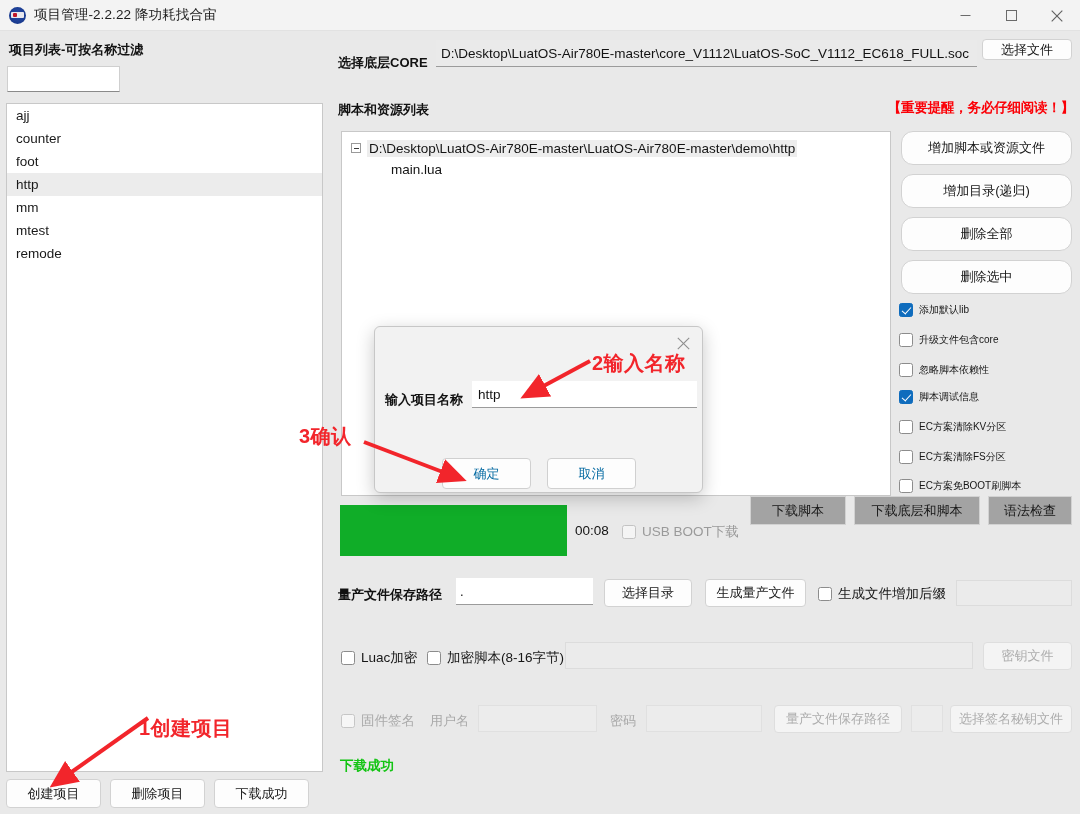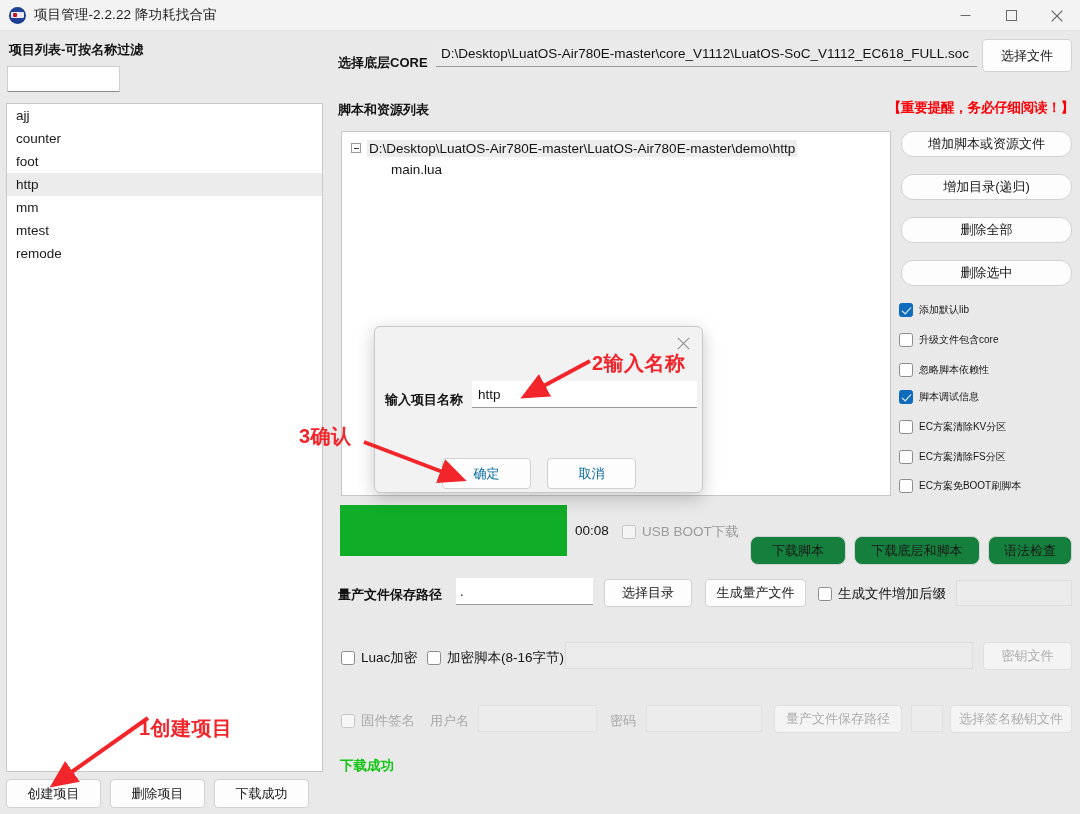--- a/index.html
+++ b/index.html
@@ -67,21 +67,21 @@
   }
 
   
   #core-label { position:absolute; left:338px; top:54px; font-size:13px; font-weight:bold; color:#111; }
   #core-path {
     position:absolute; left:436px; top:40px; width:541px; height:27px;
     background:#eaeaea; border:none; border-bottom:1px solid #9b9b9b;
     font-family:inherit; font-size:13.5px; color:#131313; padding:0 5px;
   }
   #btn-choose-file {
-    position:absolute; left:982px; top:39px; width:90px; height:33px;
+    position:absolute; left:982px; top:39px; width:90px; height:21px;
     background:#fdfdfd; border:1px solid #d2d2d2; border-radius:4px;
     font-size:13px; color:#171717; display:flex; align-items:center; justify-content:center;
   }
 
   #script-label { position:absolute; left:338px; top:101px; font-size:13px; font-weight:bold; color:#111; }
   #warn-text {
     position:absolute; right:6px; top:99px; font-size:13.5px; font-weight:bold;
     color:#fb0007; letter-spacing:-.2px;
   }
 
@@ -94,21 +94,21 @@
     width:10px; height:10px; border:1px solid #9a9a9a; background:#fff;
     position:relative; flex:none; margin-right:6px;
   }
   .expander::before {
     content:""; position:absolute; left:1.5px; top:4px; width:5px; height:1px; background:#3a3a3a;
   }
   #tree-root-label { background:#ededed; font-size:13.5px; color:#141414; padding:1px 2px; }
   #tree-child { margin-left:49px; margin-top:3px; font-size:13.5px; color:#141414; }
 
   .rbtn {
-    position:absolute; left:901px; width:171px; height:26px;
+    position:absolute; left:901px; width:171px; height:34px;
     background:#fdfdfd; border:1px solid #d2d2d2; border-radius:12px;
     font-size:13px; color:#171717; display:flex; align-items:center; justify-content:center;
   }
   #rbtn0 { top:131px; } #rbtn1 { top:174px; } #rbtn2 { top:217px; } #rbtn3 { top:260px; }
 
   .cbrow { position:absolute; left:899px; display:flex; align-items:center; font-size:10px; color:#161616; }
   .box {
     width:14px; height:14px; border:1px solid #8c8c8c; border-radius:2.5px; background:#fff;
     margin-right:6px; flex:none; position:relative;
   }
@@ -120,22 +120,22 @@
 
   
   #progress {
     position:absolute; left:340px; top:505px; width:227px; height:51px; background:#10ad28;
   }
   #timer { position:absolute; left:575px; top:523px; font-size:13.5px; color:#131313; }
   #usbboot { position:absolute; left:622px; top:523px; display:flex; align-items:center; font-size:13.5px; color:#9a9a9a; }
   #usbboot .box { border-color:#c3c3c3; background:#f4f4f4; }
 
   .actbtn {
-    position:absolute; top:536px; height:29px;
-    background:#15803d; border:1px solid #d2d2d2; border-radius:8px;
+    position:absolute; top:496px; height:29px;
+    background:#a3a3a3; border:1px solid #d2d2d2; border-radius:0;
     font-size:13px; color:#171717; display:flex; align-items:center; justify-content:center;
   }
   #act0 { left:750px; width:96px; }
   #act1 { left:854px; width:126px; }
   #act2 { left:988px; width:84px; }
 
   
   #mp-label { position:absolute; left:338px; top:586px; font-size:13px; font-weight:bold; color:#111; }
   #mp-path {
     position:absolute; left:456px; top:578px; width:137px; height:27px;

